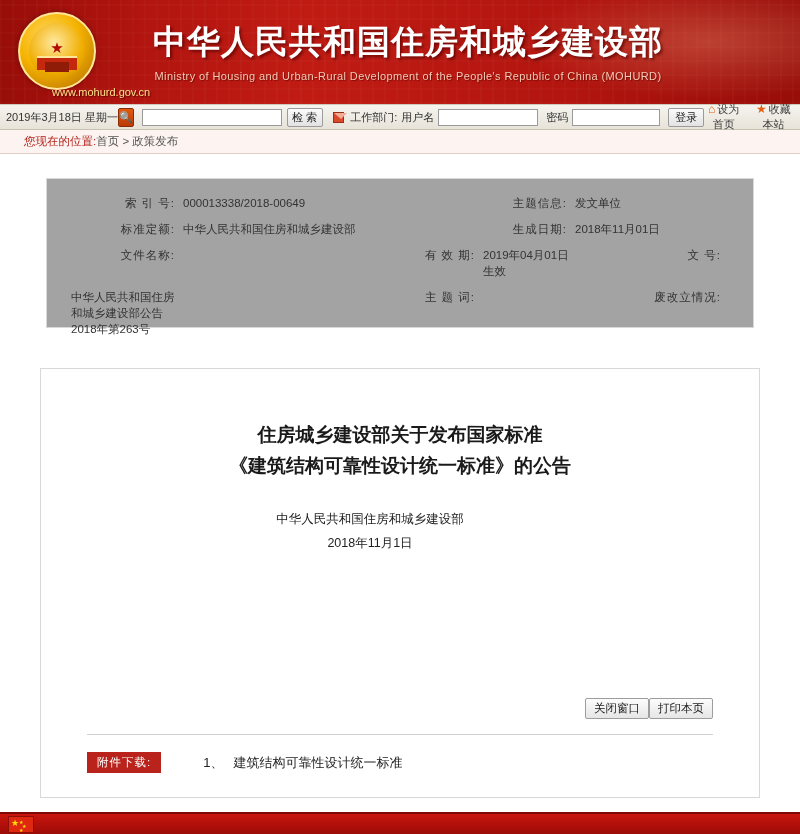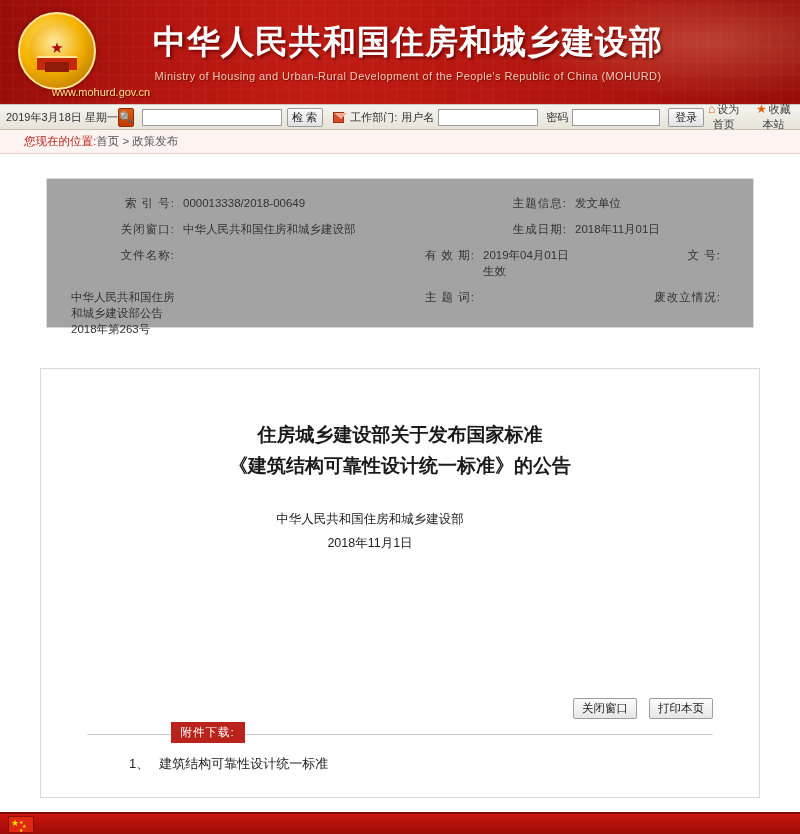--- a/index.html
+++ b/index.html
@@ -225,21 +225,21 @@
     margin-top: 26px;
     text-align: center;
     font-size: 12.5px;
     line-height: 24px;
     color: #222;
     padding-right: 60px;
   }
   .btn-row {
     position: absolute;
     right: 46px; bottom: 78px;
-    display: flex; gap: 12px;
+    display: flex; 
   }
   .btn-box {
     min-width: 62px;
     height: 21px;
     line-height: 19px;
     text-align: center;
     padding: 0 8px;
     font-size: 11.5px;
     color: #222;
     background: linear-gradient(#fcfcfc, #e6e6e6);
@@ -248,21 +248,21 @@
     cursor: pointer;
   }
   .hr-line {
     position: absolute;
     left: 46px; right: 46px; bottom: 62px;
     height: 1px; background: #cfcfcf;
   }
   .attach {
     position: absolute;
     left: 46px; bottom: 24px;
-    display: flex; align-items: center; gap: 12px; flex-direction: column;
+    display: flex; align-items: center; gap: 0;
   }
   .attach-tag {
     background: #b9231b;
     color: #fff;
     font-size: 11.5px;
     padding: 3px 10px;
     letter-spacing: 1px;
   }
   .attach-item {
     font-size: 13px;
@@ -342,21 +342,21 @@
     <span class="path">首页 &gt; 政策发布</span>
   </div>
 
   <div class="meta-card">
     <div class="meta-grid">
       <div class="mk">索 引 号:</div>
       <div class="mv">000013338/2018-00649</div>
       <div class="mk">主题信息:</div>
       <div class="mv">发文单位</div>
 
-      <div class="mk">关闭窗口:</div>
+      <div class="mk">标准定额:</div>
       <div class="mv">中华人民共和国住房和城乡建设部</div>
       <div class="mk">生成日期:</div>
       <div class="mv">2018年11月01日</div>
 
       <div class="mk">文件名称:</div>
       <div class="mk">有 效 期:</div>
       <div class="mv">2019年04月01日生效</div>
 
       <div class="mk">文    号:</div>
       <div class="mv">中华人民共和国住房和城乡建设部公告2018年第263号</div>

